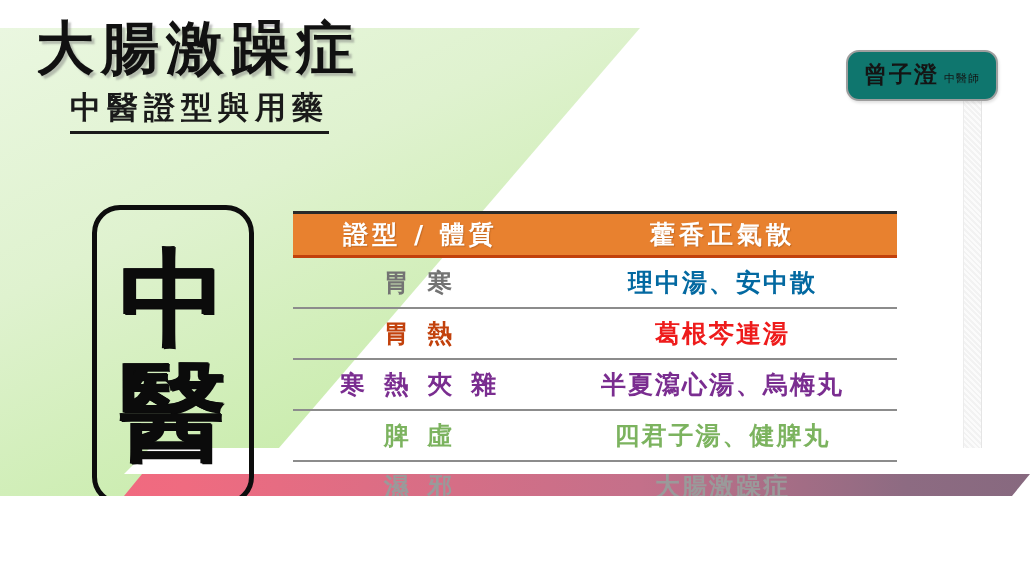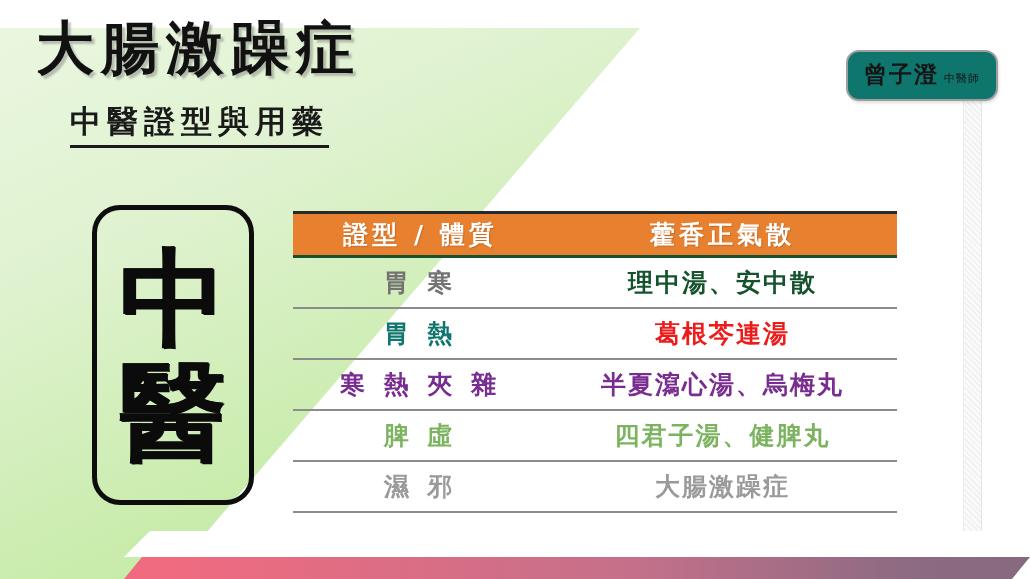--- a/index.html
+++ b/index.html
@@ -8,21 +8,21 @@
     background: #ffffff;
   }
   body {
     font-family: "DejaVu Sans", "Liberation Sans", sans-serif;
   }
 
   
   #slide {
     position: relative;
     width: 1030px;
-    height: 579px;
+    height: 496px;
     overflow: hidden;
     background: #ffffff;
   }
 
   
   .bg-layer {
     position: absolute;
     inset: 0;
     pointer-events: none;
   }
@@ -80,21 +80,21 @@
     font-family: "DejaVu Sans", "Liberation Sans", sans-serif;
     font-size: 58px;
     font-weight: 700;
     letter-spacing: 7px;
     color: #111111;
     line-height: 1.06;
     text-shadow: 3px 3px 2px rgba(120,120,120,0.45);
     white-space: nowrap;
   }
   .sub-title-wrap {
-    margin-top: 22px;
+    margin-top: 8px;
     margin-left: 34px;
     display: inline-block;
     border-bottom: 3px solid #1a1a1a;
     padding-bottom: 2px;
   }
   .sub-title {
     font-size: 31px;
     font-weight: 600;
     letter-spacing: 6px;
     color: #1a1a1a;
@@ -170,21 +170,21 @@
     margin: 0;
   }
   .rx-head-row th {
     height: 41px;
     background: #e8812f;
     color: #ffffff;
     font-size: 25px;
     font-weight: 700;
     letter-spacing: 4px;
     border-top: 3px solid #2a2a2a;
-    border-bottom: 3px solid #14532d;
+    border-bottom: 3px solid #c2410c;
     text-shadow: 1px 1px 1px rgba(90,40,0,0.25);
   }
   .col-pattern { width: 255px; }
   .col-formula { width: 349px; }
 
   .rx-body-row td {
     height: 49px;
     font-size: 25px;
     font-weight: 700;
     letter-spacing: 2px;
@@ -231,24 +231,24 @@
     </colgroup>
     <thead>
       <tr class="rx-head-row">
         <th>證型 / 體質</th>
         <th>藿香正氣散</th>
       </tr>
     </thead>
     <tbody>
         <tr class="rx-body-row">
           <td class="cell-pattern" style="color: #737373;">胃 寒</td>
-          <td class="cell-formula" style="color: #14532d;">理中湯、安中散</td>
-        </tr>
-        <tr class="rx-body-row">
-          <td class="cell-pattern" style="color: #0f766e;">胃 熱</td>
+          <td class="cell-formula" style="color: #0369a1;">理中湯、安中散</td>
+        </tr>
+        <tr class="rx-body-row">
+          <td class="cell-pattern" style="color: #c2410c;">胃 熱</td>
           <td class="cell-formula" style="color: rgb(238, 27, 27);">葛根芩連湯</td>
         </tr>
         <tr class="rx-body-row">
           <td class="cell-pattern" style="color: rgb(122, 45, 144);">寒 熱 夾 雜</td>
           <td class="cell-formula" style="color: rgb(122, 45, 144);">半夏瀉心湯、烏梅丸</td>
         </tr>
         <tr class="rx-body-row">
           <td class="cell-pattern" style="color: rgb(124, 179, 95);">脾 虛</td>
           <td class="cell-formula" style="color: rgb(124, 179, 95);">四君子湯、健脾丸</td>
         </tr>

